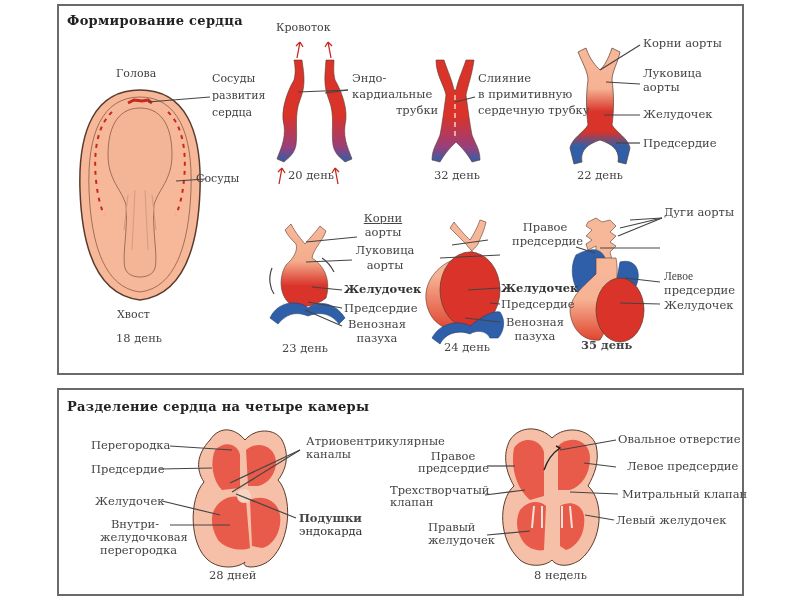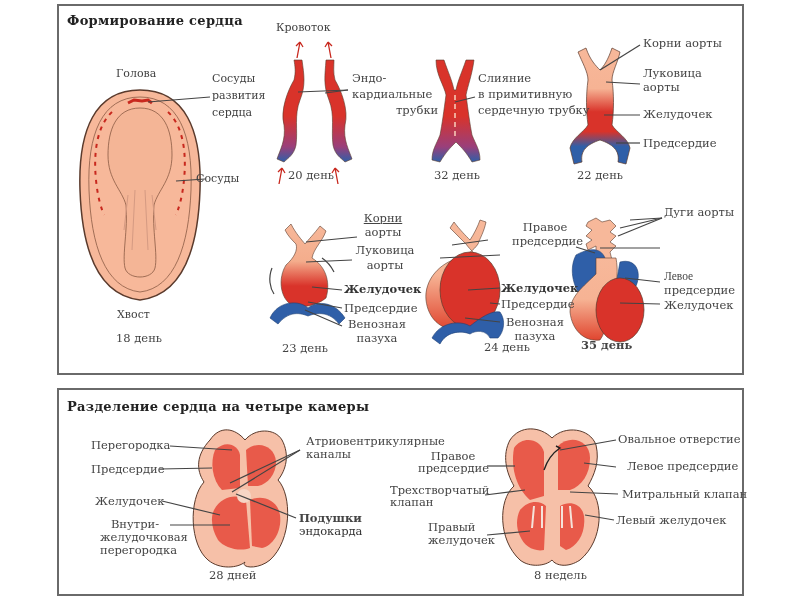--- a/index.html
+++ b/index.html
@@ -201,21 +201,21 @@
 <div class="lbl bold" style="left:344px;top:283px;">Желудочек</div>
 <div class="lbl" style="left:344px;top:302px;">Предсердие</div>
 <div class="lbl c" style="left:342px;top:318px;width:70px;">Венозная</div>
 <div class="lbl c" style="left:342px;top:332px;width:70px;">пазуха</div>
 <div class="cap" style="left:282px;top:341px;">23 день</div>
 
 <div class="lbl bold" style="left:501px;top:282px;">Желудочек</div>
 <div class="lbl" style="left:501px;top:298px;">Предсердие</div>
 <div class="lbl c" style="left:500px;top:316px;width:70px;">Венозная</div>
 <div class="lbl c" style="left:500px;top:330px;width:70px;">пазуха</div>
-<div class="cap" style="left:444px;top:340px;margin-left:40px;">24 день</div>
+<div class="cap" style="left:444px;top:340px;">24 день</div>
 
 <div class="lbl c" style="left:512px;top:221px;width:66px;">Правое</div>
 <div class="lbl c" style="left:512px;top:235px;width:66px;">предсердие</div>
 <div class="lbl" style="left:664px;top:206px;">Дуги аорты</div>
 <div class="lbl" style="left:664px;top:270px;font-family:Liberation Serif, serif;">Левое</div>
 <div class="lbl" style="left:664px;top:284px;">предсердие</div>
 <div class="lbl" style="left:664px;top:299px;">Желудочек</div>
 <div class="cap" style="left:581px;top:338px;font-weight:bold;">35 день</div>
 
 <div class="lbl" style="left:91px;top:439px;">Перегородка</div>

